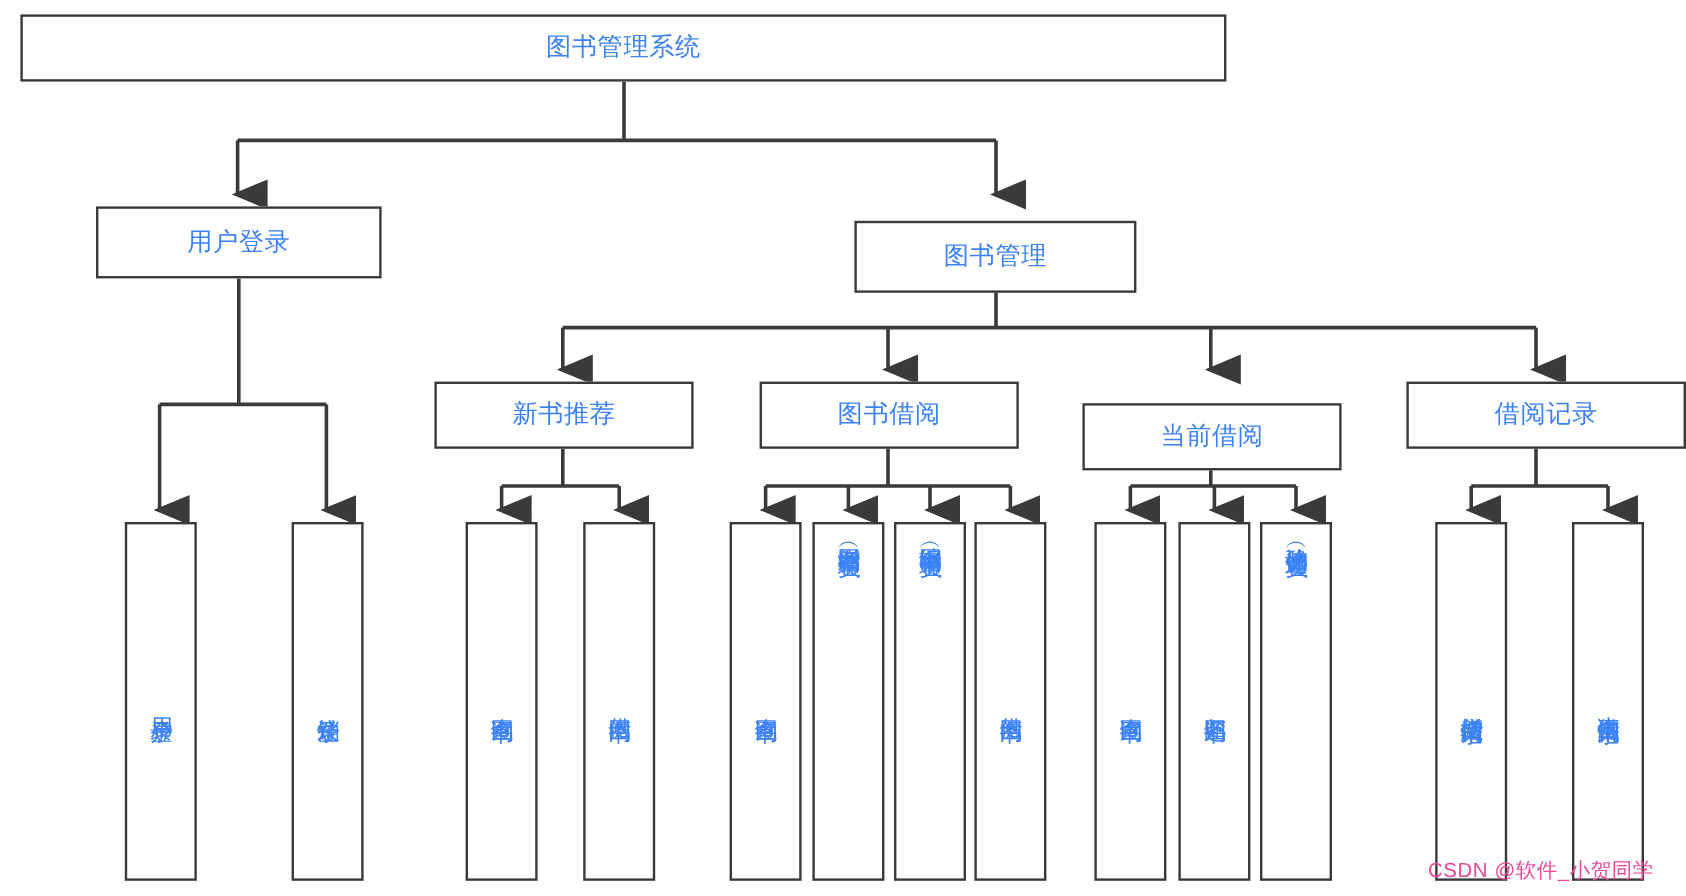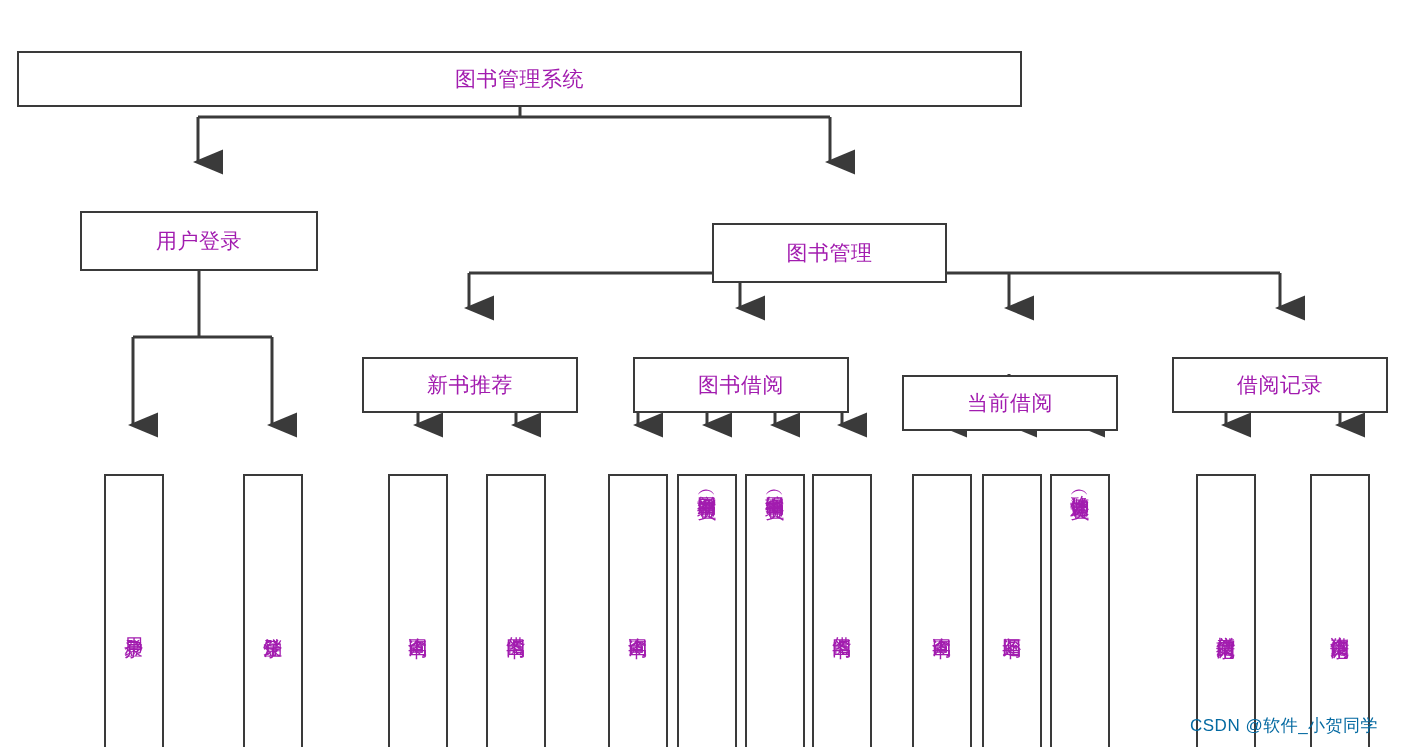--- a/index.html
+++ b/index.html
@@ -26,23 +26,22 @@
     pointer-events: none;
   }
   .node {
     position: absolute;
     box-sizing: border-box;
     border: 2px solid #3a3a3a;
     background: #ffffff;
     display: flex;
     align-items: center;
     justify-content: center;
-    color: #a21caf;
+    color: #3b82f6;
     line-height: 1.12;
-    margin-top: 39px;
   }
   .node.horiz {
     font-size: 21px;
     letter-spacing: 0.5px;
   }
   .node.vert {
     writing-mode: vertical-rl;
     text-orientation: upright;
     font-size: 19px;
     letter-spacing: 1px;
@@ -52,21 +51,21 @@
     white-space: nowrap;
   }
   .node.vert.toptext {
     justify-content: flex-start;
   }
   .watermark {
     position: absolute;
     left: 1190px;
     top: 714px;
     font-size: 17px;
-    color: #0369a1;
+    color: #ec4899;
     white-space: nowrap;
     letter-spacing: 0.5px;
   }
 </style>
 </head>
 <body>
 
 <div id="canvas">
 
   <svg class="wires" viewBox="0 0 1405 747" xmlns="http://www.w3.org/2000/svg">
@@ -120,21 +119,21 @@
   </svg>
 
   <div class="node horiz" style="left: 17px; top: 12px; width: 1005px; height: 56px;">图书管理系统</div>
 
   <div class="node horiz" style="left: 80px; top: 172px; width: 238px; height: 60px;">用户登录</div>
   <div class="node horiz" style="left: 712px; top: 184px; width: 235px; height: 60px;">图书管理</div>
 
   <div class="node horiz" style="left: 633px; top: 318px; width: 216px; height: 56px;">图书借阅</div>
   <div class="node horiz" style="left: 362px; top: 318px; width: 216px; height: 56px;">新书推荐</div>
   <div class="node horiz" style="left: 902px; top: 336px; width: 216px; height: 56px;">当前借阅</div>
-  <div class="node horiz" style="left: 1172px; top: 318px; width: 216px; height: 56px;">借阅记录</div>
+  <div class="node horiz" style="left: 1172px; top: 318px; width: 233px; height: 56px;">借阅记录</div>
 
   <div class="node vert" style="left: 104px; top: 435px; width: 60px; height: 299px;">用户登录</div>
   <div class="node vert" style="left: 243px; top: 435px; width: 60px; height: 299px;">注销登录</div>
   <div class="node vert" style="left: 388px; top: 435px; width: 60px; height: 299px;">查询图书</div>
   <div class="node vert" style="left: 486px; top: 435px; width: 60px; height: 299px;">借阅图书</div>
   <div class="node vert" style="left: 608px; top: 435px; width: 60px; height: 299px;">查询图书</div>
   <div class="node vert toptext" style="left: 677px; top: 435px; width: 60px; height: 299px;">新增图书（管理员）</div>
   <div class="node vert toptext" style="left: 745px; top: 435px; width: 60px; height: 299px;">编辑图书（管理员）</div>
   <div class="node vert" style="left: 812px; top: 435px; width: 60px; height: 299px;">借阅图书</div>
   <div class="node vert" style="left: 912px; top: 435px; width: 60px; height: 299px;">查询图书</div>

